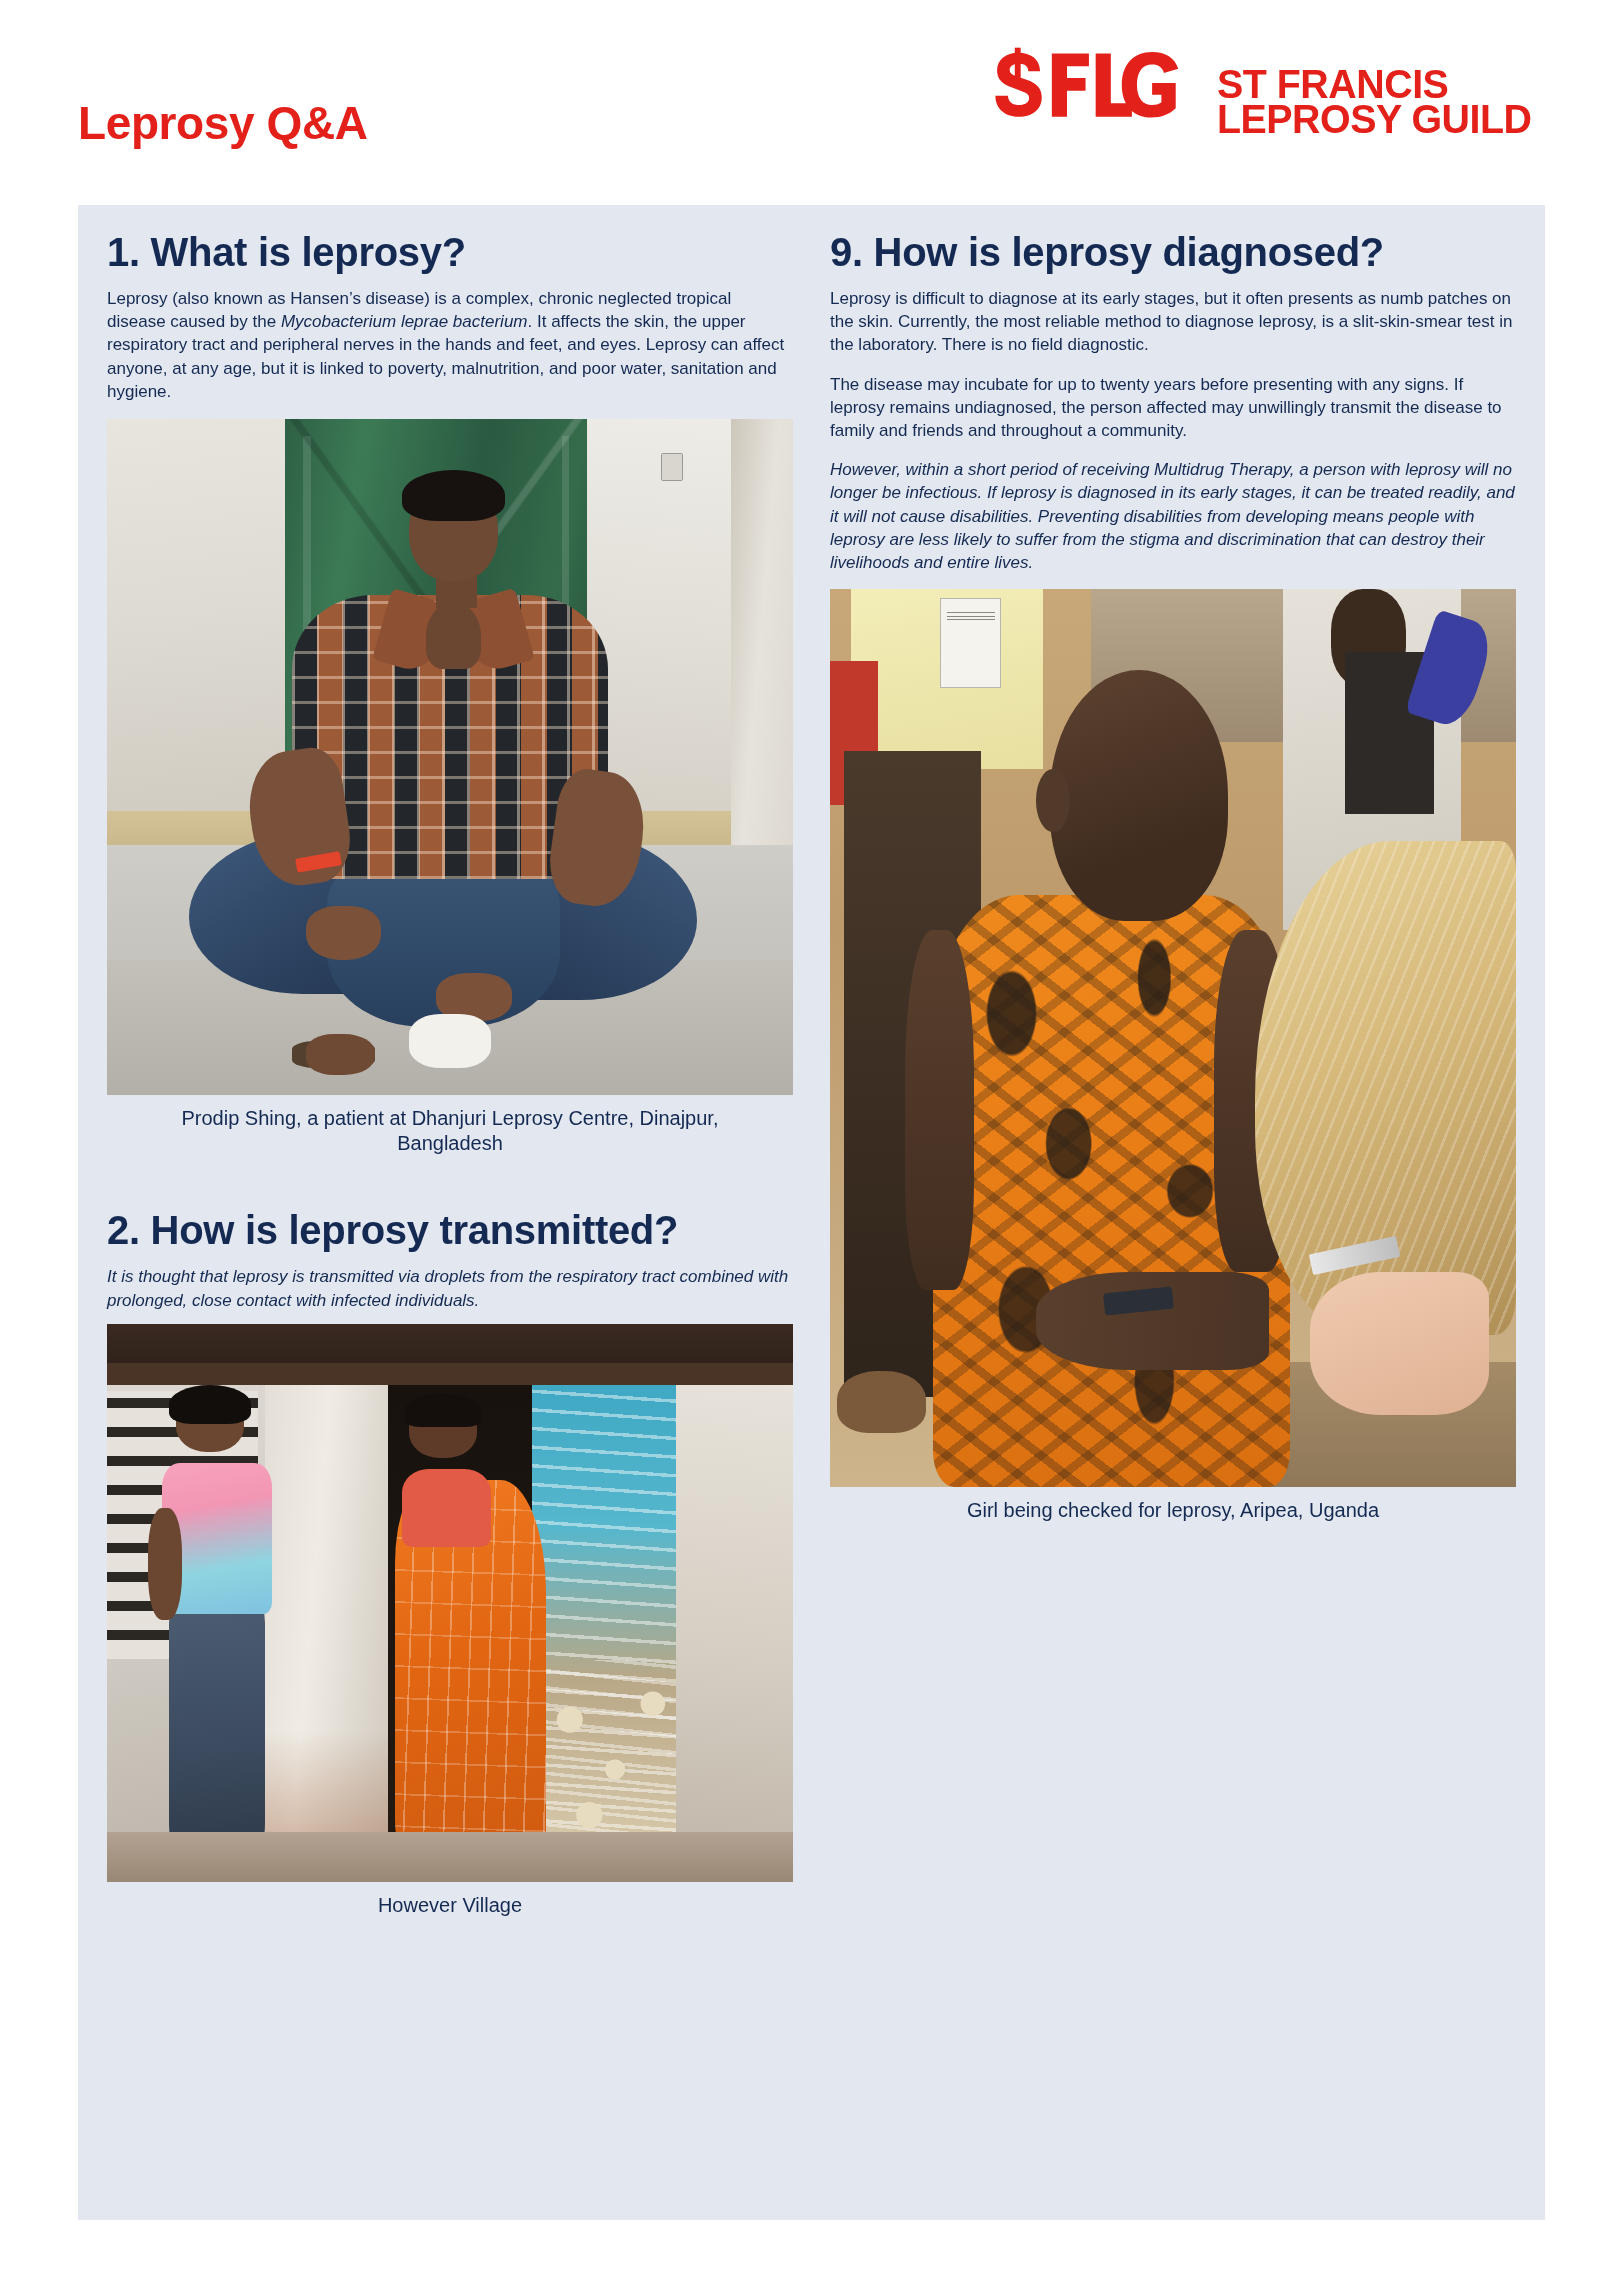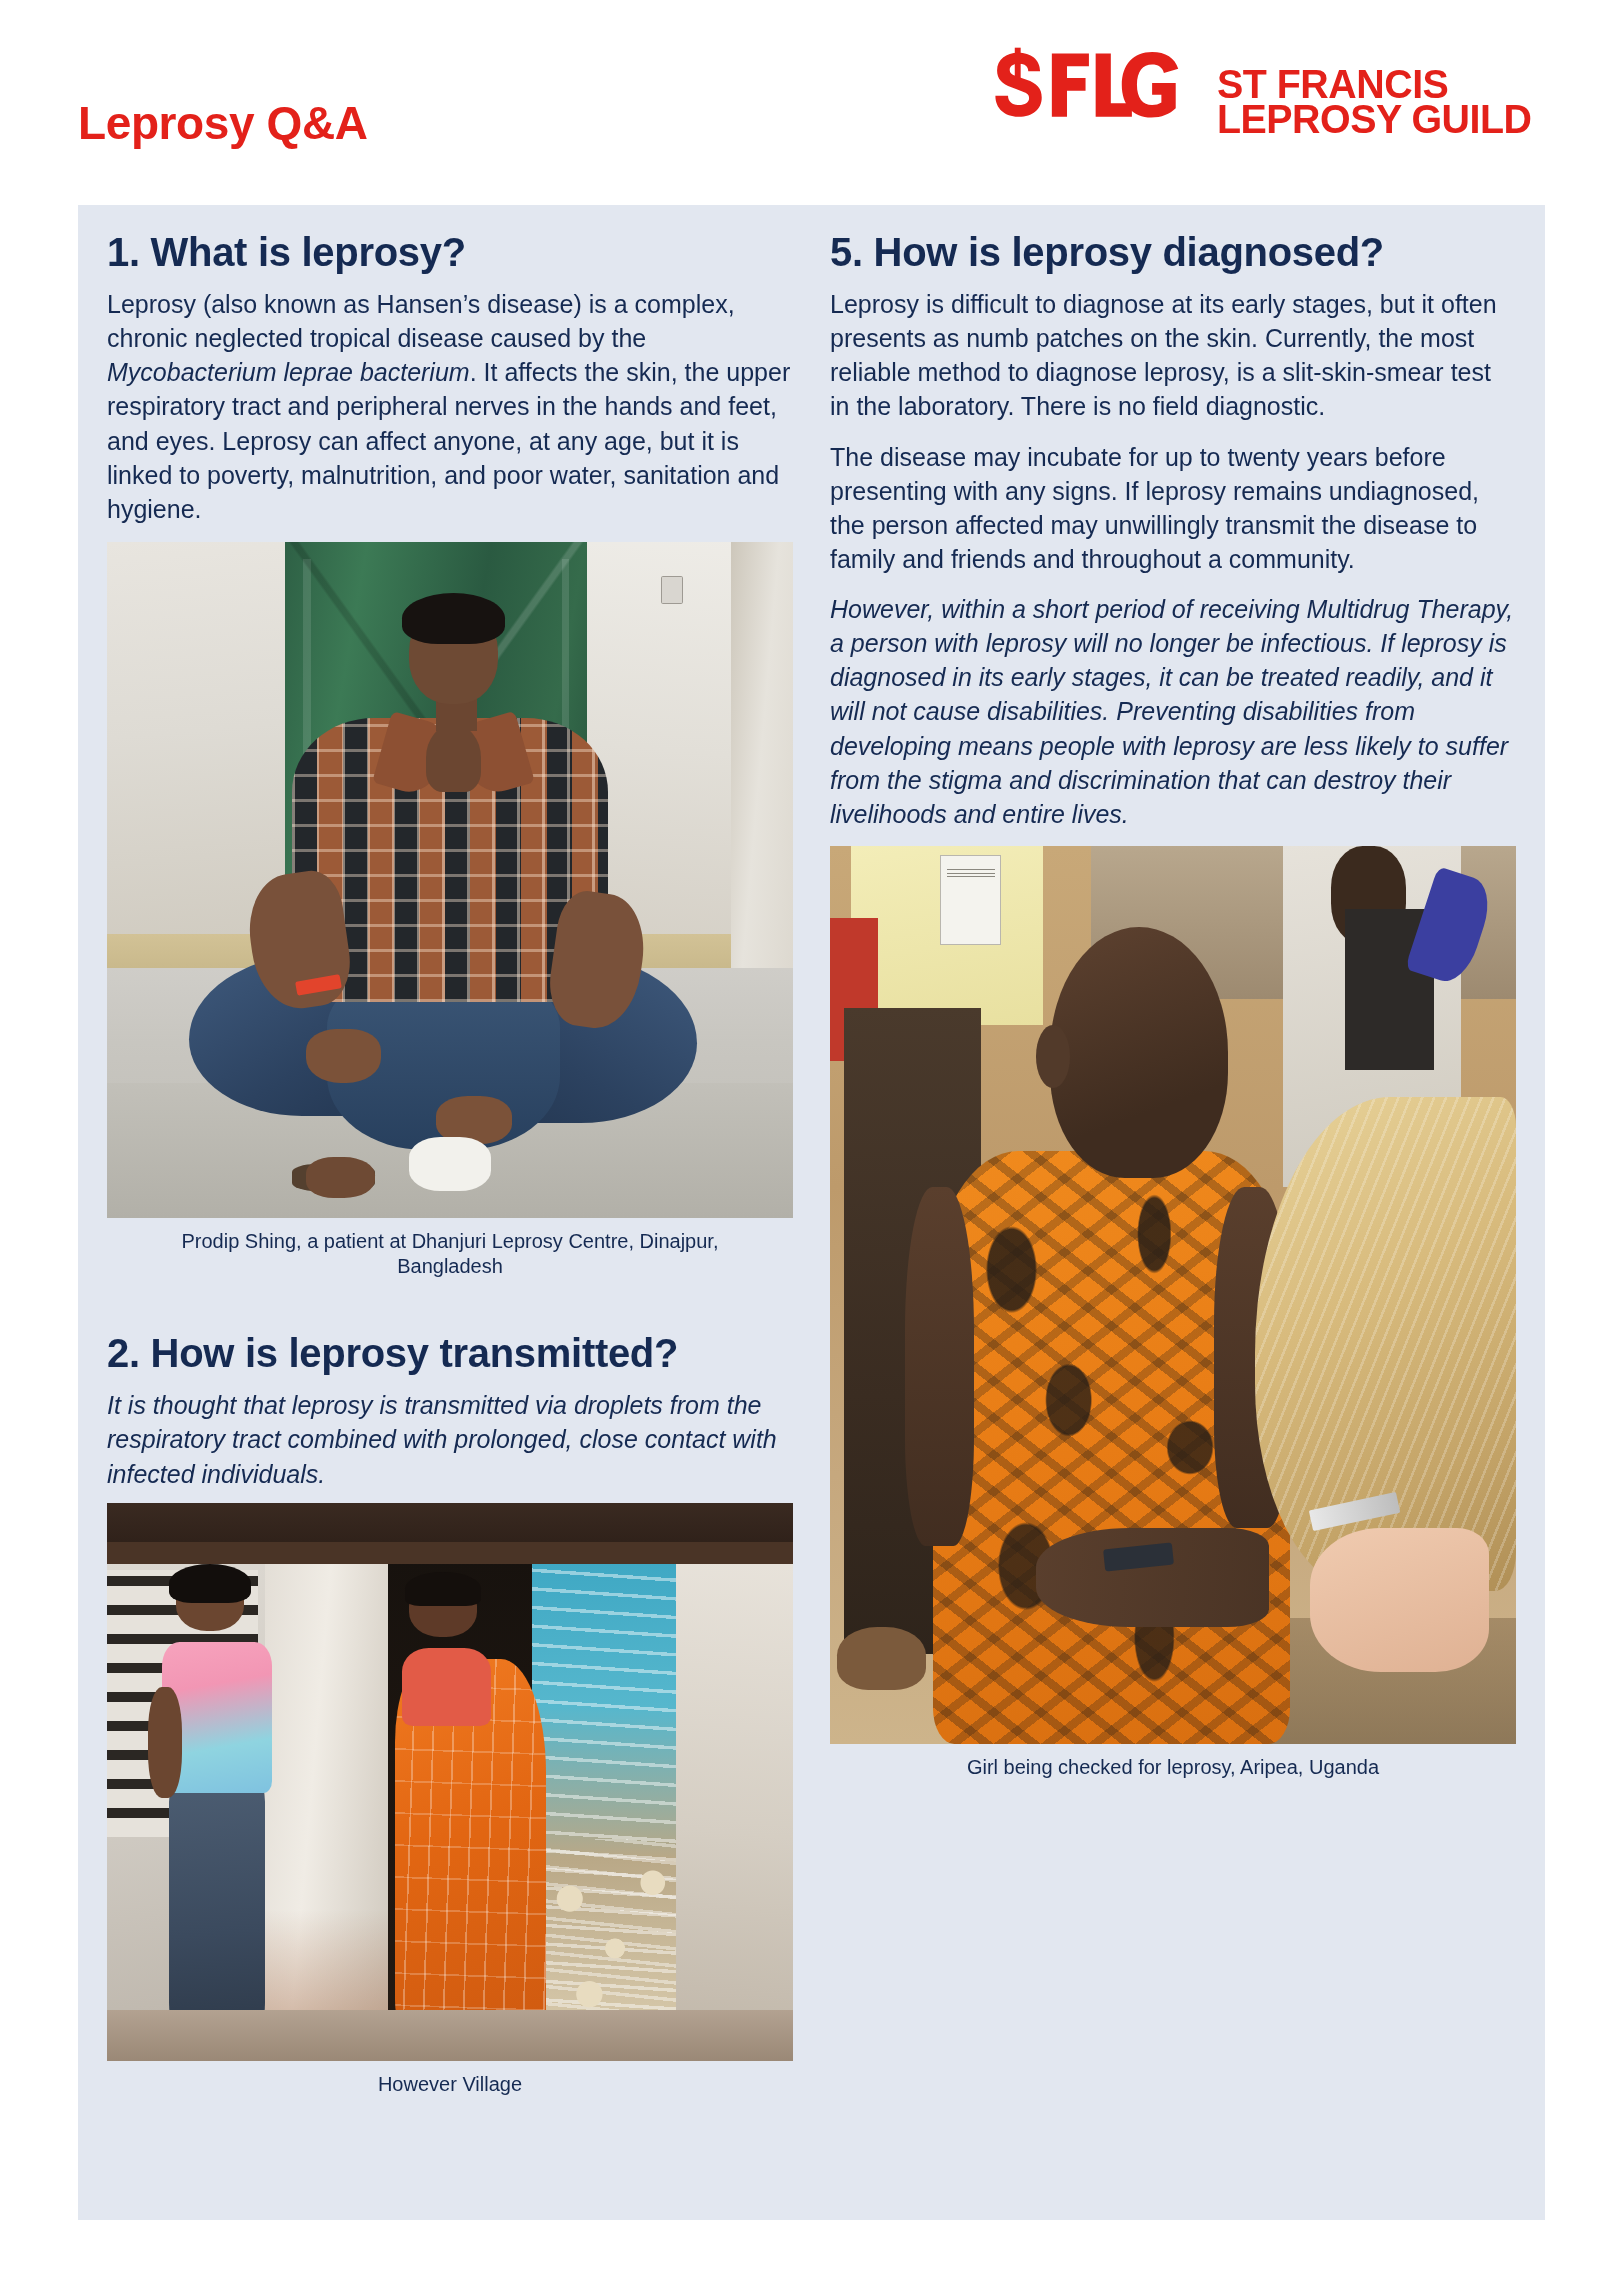--- a/index.html
+++ b/index.html
@@ -93,21 +93,21 @@
     font-size: 40px;
     font-weight: bold;
     letter-spacing: -0.3px;
     line-height: 1.15;
     margin-bottom: 12px;
   }
   h2.q-heading.spaced { margin-top: 51px; }
 
   p.body {
     color: #152a52;
-    font-size: 25px;
+    font-size: 17px;
     line-height: 1.365;
     margin-bottom: 16px;
   }
   p.body:last-of-type { margin-bottom: 0; font-style: italic; }
   p.body em { font-style: italic; }
 
   .figure { margin-top: 15px; }
   .figure.tight { margin-top: 12px; }
 
   .photo {
@@ -428,21 +428,21 @@
             <div class="ph2-boy-hair"></div>
             <div class="ph2-ground"></div>
           </div>
           <figcaption class="caption">However Village</figcaption>
         </figure>
 
       </div>
 
       <div class="col">
 
-        <h2 class="q-heading">5. How is leprosy diagnosed?</h2>
+        <h2 class="q-heading">9. How is leprosy diagnosed?</h2>
 
         <p class="body">Leprosy is difficult to diagnose at its early stages, but it often presents as numb patches on the skin. Currently, the most reliable method to diagnose leprosy, is a slit-skin-smear test in the laboratory. There is no field diagnostic.</p>
 
         <p class="body">The disease may incubate for up to twenty years before presenting with any signs. If leprosy remains undiagnosed, the person affected may unwillingly transmit the disease to family and friends and throughout a community.</p>
 
         <p class="body">However, within a short period of receiving Multidrug Therapy, a person with leprosy will no longer be infectious. If leprosy is diagnosed in its early stages, it can be treated readily, and it will not cause disabilities. Preventing disabilities from developing means people with leprosy are less likely to suffer from the stigma and discrimination that can destroy their livelihoods and entire lives.</p>
 
         <figure class="figure">
           <div class="photo p3">
             <div class="ph3-bg"></div>

